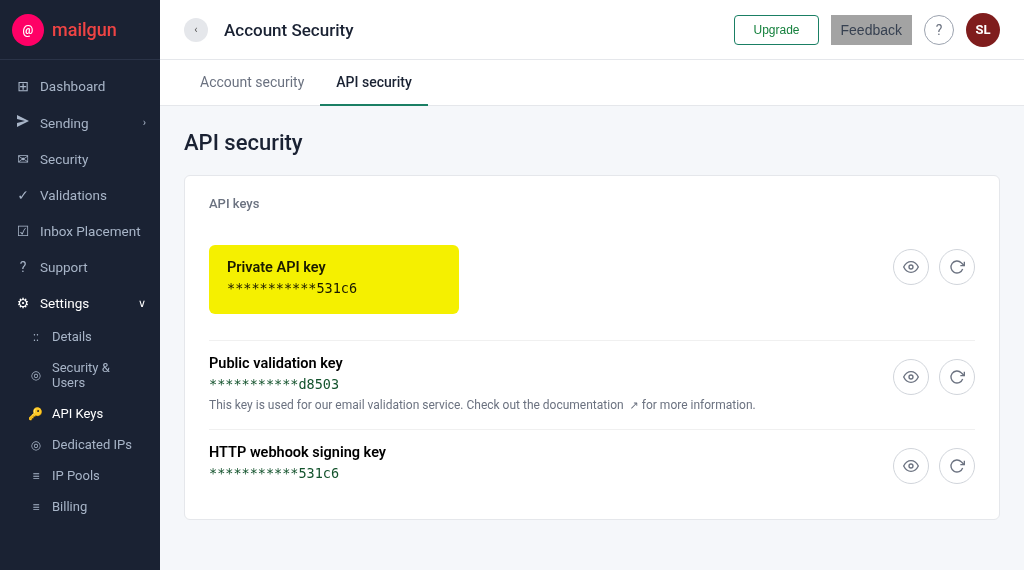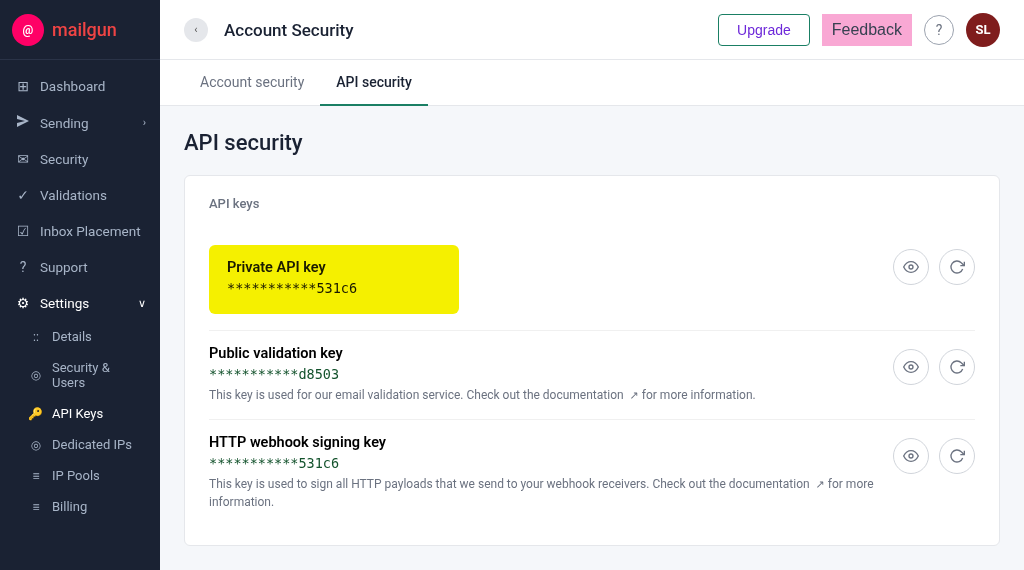--- a/index.html
+++ b/index.html
@@ -104,32 +104,32 @@
       flex: 1;
     }
     .header-actions {
       display: flex;
       align-items: center;
       gap: 12px;
     }
     .btn-upgrade {
       border: 1.5px solid #1a7f64;
       background: white;
-      color: #6d28d9;
+      color: #15803d;
       padding: 7px 18px;
       border-radius: 4px;
       cursor: pointer;
-      font-size: 14px;
+      font-size: 12px;
       font-weight: 500;
     }
     .btn-feedback {
-      background: #f9a8d4;
+      background: #a3a3a3;
       border: none;
       color: #374151;
-      font-size: 16px;
+      font-size: 14px;
       cursor: pointer;
       padding: 7px 10px;
     }
     .help-btn {
       width: 30px;
       height: 30px;
       border-radius: 50%;
       border: 1.5px solid #9ca3af;
       background: white;
       display: flex;
@@ -250,21 +250,21 @@
       color: #6b7280;
       font-size: 14px;
     }
 
     .private-key-card {
       background: #f5f000;
       border-radius: 6px;
       padding: 14px 18px;
       display: inline-block;
       min-width: 250px;
-      margin-bottom: 2px;
+      margin-bottom: 12px;
     }
     .private-key-card .api-key-name { color: #1a1a00; }
     .private-key-card .api-key-value { color: #1a1a00; }
 
     .external-link {
       display: inline-block;
       font-size: 11px;
       margin-left: 3px;
     }
   </style>
@@ -424,25 +424,20 @@
                 <path d="M20.49 15a9 9 0 1 1-2.12-9.36L23 10"></path>
               </svg>
             </button>
           </div>
         </div>
 
         <div class="api-key-row">
           <div class="api-key-info">
             <div class="api-key-name">HTTP webhook signing key</div>
             <div class="api-key-value">***********531c6</div>
-            <div class="api-key-desc">
-              <span>This key is used to sign all HTTP payloads that we send to your webhook receivers. Check out the documentation</span>
-              <span class="external-link">↗</span>
-              <span> for more information.</span>
-            </div>
           </div>
           <div class="api-key-actions">
             <button class="icon-btn">
               <svg width="16" height="16" viewBox="0 0 24 24" fill="none" stroke="#6b7280" stroke-width="2">
                 <path d="M1 12s4-8 11-8 11 8 11 8-4 8-11 8-11-8-11-8z"></path>
                 <circle cx="12" cy="12" r="3"></circle>
               </svg>
             </button>
             <button class="icon-btn">
               <svg width="16" height="16" viewBox="0 0 24 24" fill="none" stroke="#6b7280" stroke-width="2">

